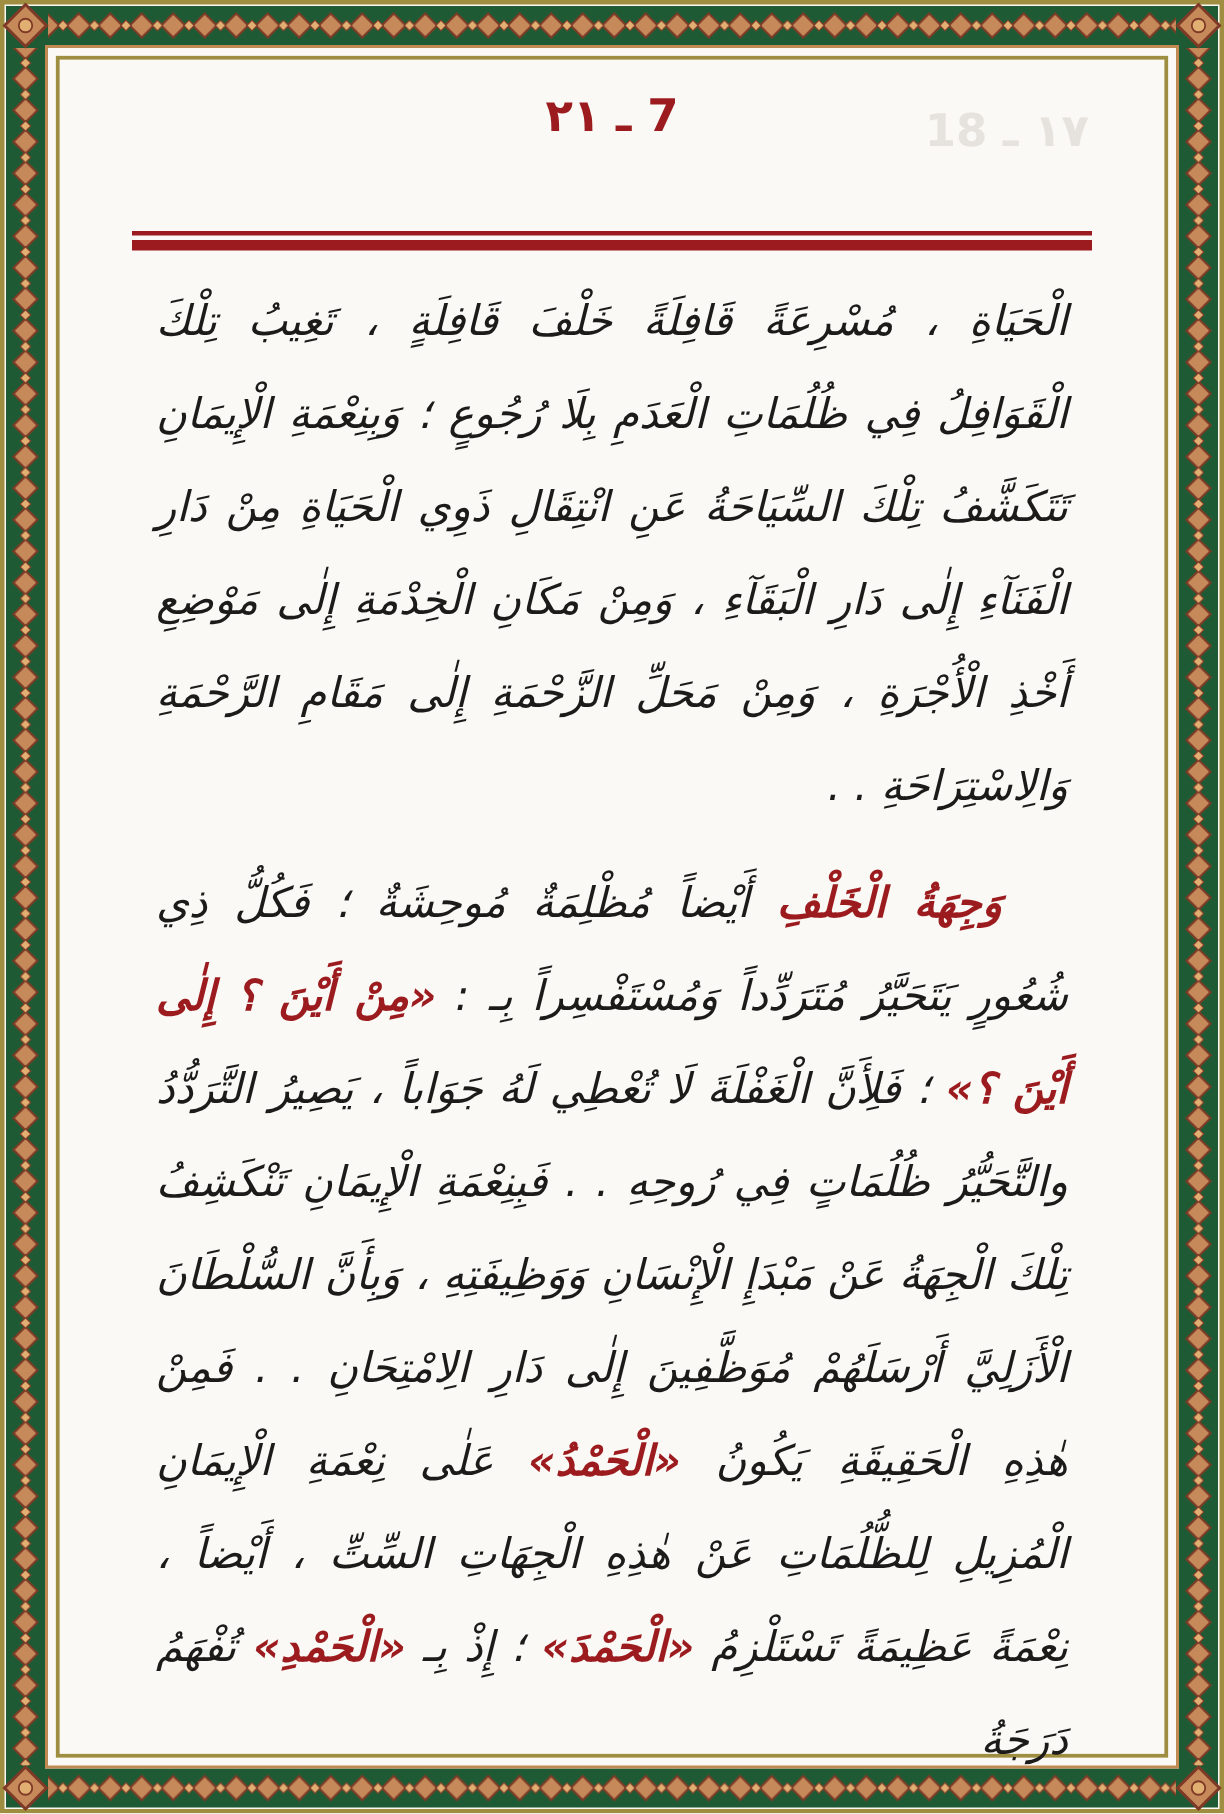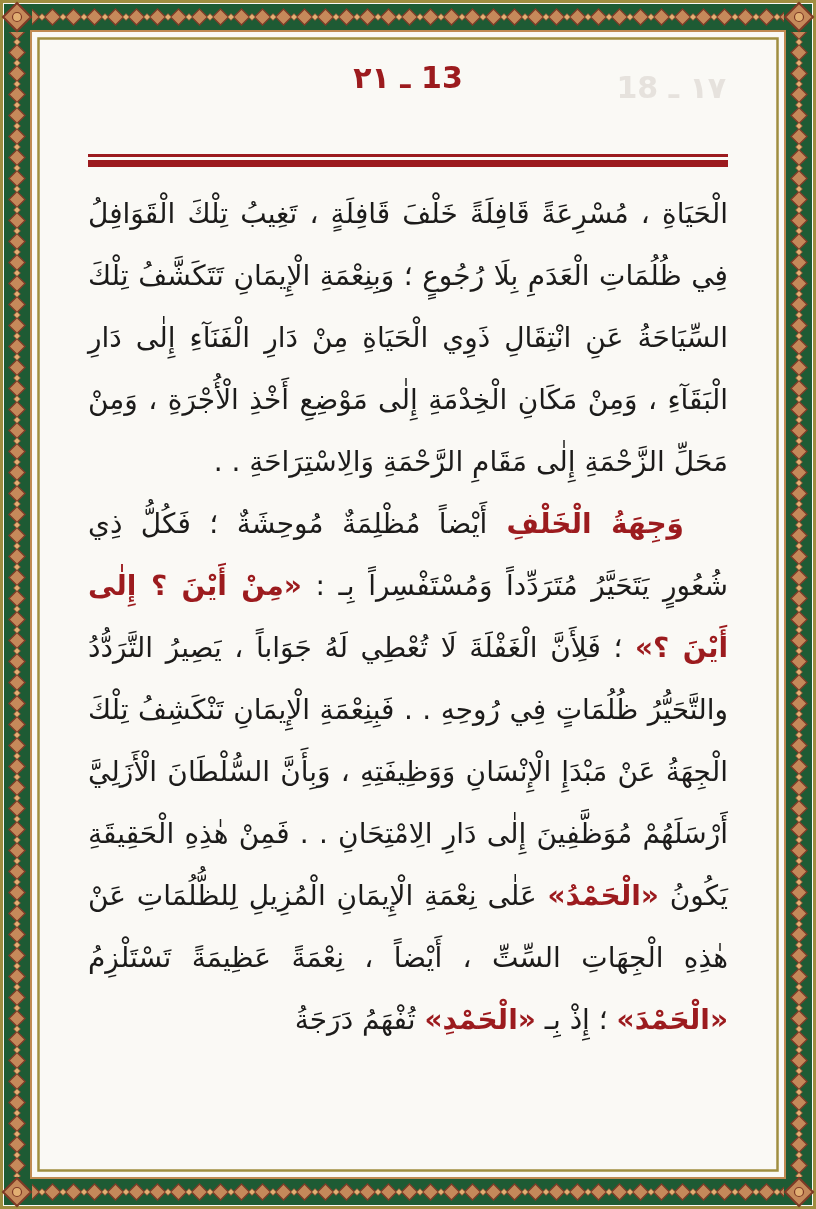--- a/index.html
+++ b/index.html
@@ -49,21 +49,21 @@
   }
   .rule-thin{height:3px;background:var(--accent-red);margin-bottom:3px;}
   .rule-thick{height:7px;background:var(--accent-red);}
   .body{
     margin-top:16px;
     font-size:28px;
     line-height:62px;
     color:var(--text-black);
     text-align:justify;
   }
-  .body p{margin:0;}
+  .body p{margin:16px;font-style:italic;}
   .body p.indent{text-indent:44px;}
   .seg{color:var(--text-black);}
   .seg.red{color:var(--accent-red);font-weight:bold;}
 </style>
 </head>
 <body>
 
 <div class="page">
 
   <svg class="frame" viewBox="0 0 816 1209" width="816" height="1209" xmlns="http://www.w3.org/2000/svg">
@@ -110,21 +110,21 @@
     <use href="#cornerOrnament" x="799" y="1192"></use>
   </svg>
 
   <div class="content">
 
     <header class="hdr">
       <div class="ghost" aria-hidden="true">
         <span>١٧ ـ 18</span>
       </div>
       <div class="hline">
-        <span class="pages">13 ـ ٢١</span>
+        <span class="pages">7 ـ ٢١</span>
       </div>
     </header>
 
     <div>
       <div class="rule-thin"></div>
       <div class="rule-thick"></div>
     </div>
 
     <main class="body" lang="ar">
         <p><span class="seg">الْحَيَاةِ ، مُسْرِعَةً قَافِلَةً خَلْفَ قَافِلَةٍ ، تَغِيبُ تِلْكَ الْقَوَافِلُ فِي ظُلُمَاتِ الْعَدَمِ بِلَا رُجُوعٍ ؛ وَبِنِعْمَةِ الْإِيمَانِ تَتَكَشَّفُ تِلْكَ السِّيَاحَةُ عَنِ انْتِقَالِ ذَوِي الْحَيَاةِ مِنْ دَارِ الْفَنَآءِ إِلٰى دَارِ الْبَقَآءِ ، وَمِنْ مَكَانِ الْخِدْمَةِ إِلٰى مَوْضِعِ أَخْذِ الْأُجْرَةِ ، وَمِنْ مَحَلِّ الزَّحْمَةِ إِلٰى مَقَامِ الرَّحْمَةِ وَالِاسْتِرَاحَةِ . .</span></p>

